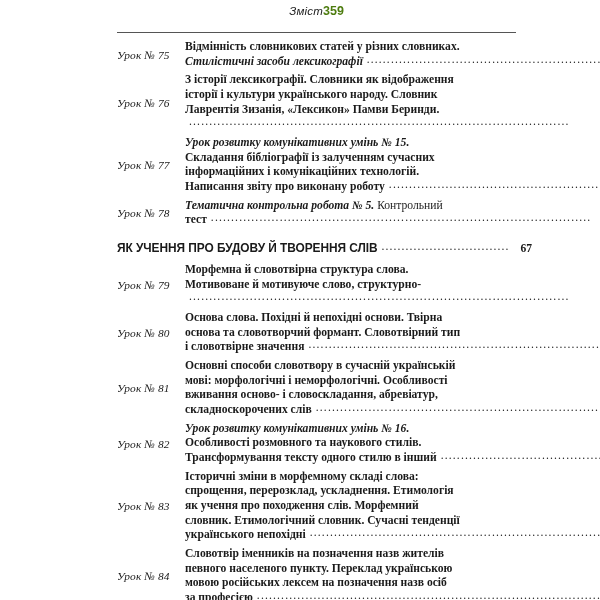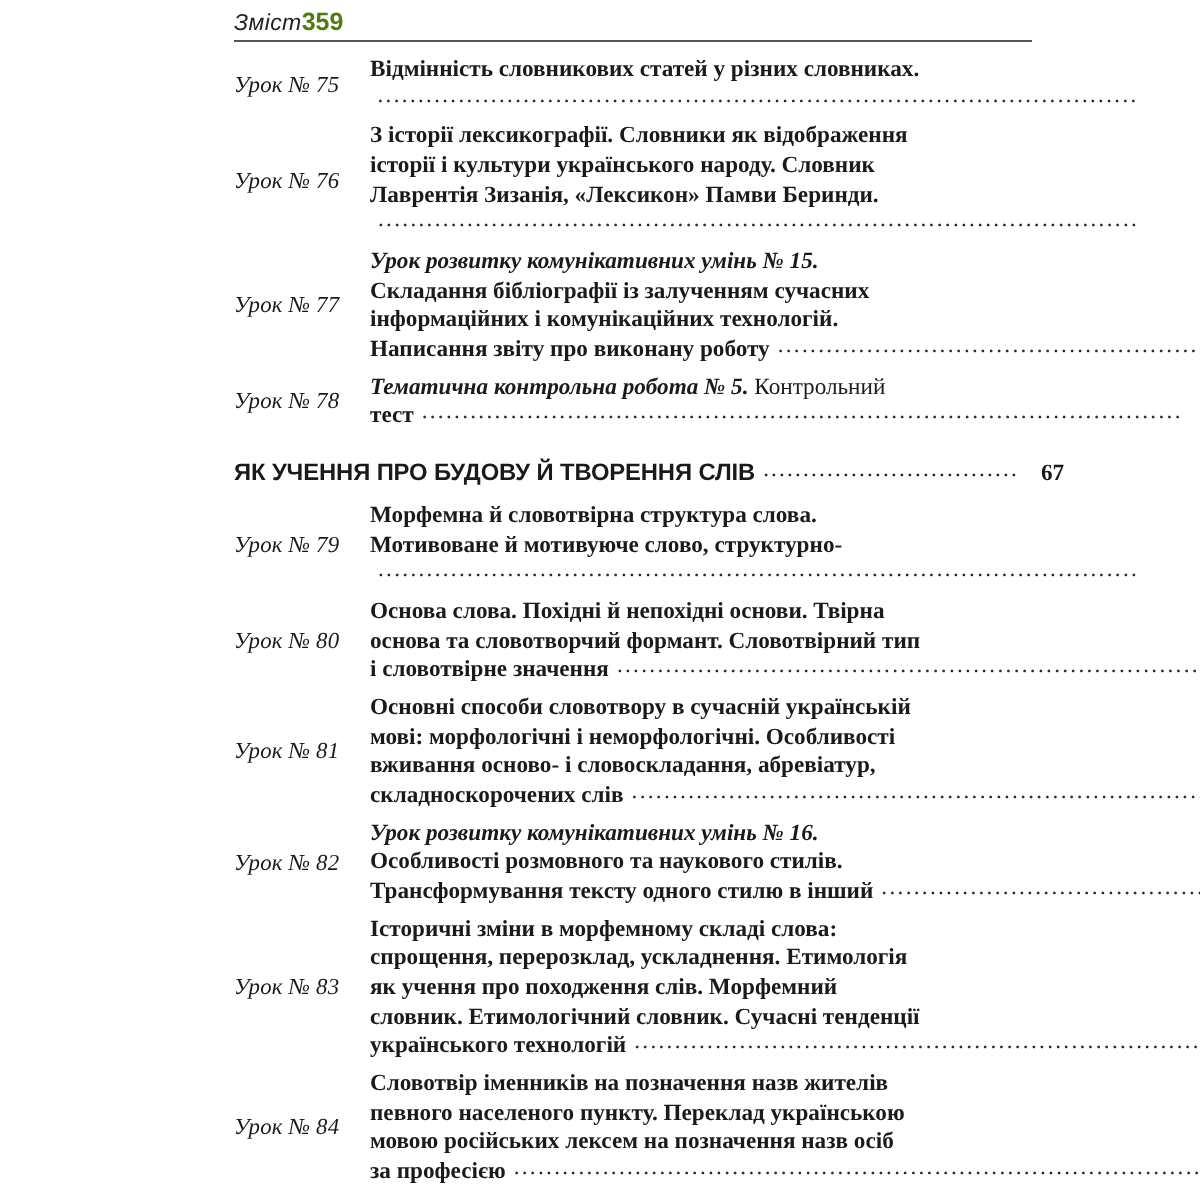--- a/index.html
+++ b/index.html
@@ -21,24 +21,24 @@
     width: 600px;
     height: 600px;
     box-sizing: border-box;
     padding: 0 100px 0 117px;
   }
 
   
   .running-head {
     display: flex;
     align-items: baseline;
-    justify-content: flex-start;
+    justify-content: center;
     padding-top: 4px;
     border-bottom: 1.1px solid #555;
-    padding-bottom: 2px;
+    padding-bottom: 14px;
     margin-right: -16px;
   }
   .running-head-title {
     font-family: "Liberation Sans", "DejaVu Sans", sans-serif;
     font-style: italic;
     font-size: 11.5px;
     letter-spacing: 0.2px;
     color: #222;
   }
   .running-head-folio {
@@ -140,20 +140,21 @@
     <span class="running-head-folio">359</span>
   </div>
 
   <div class="toc">
     <div id="group-1">
         <div class="entry">
           <div class="entry-label">Урок № 75</div>
           <div class="entry-body">
             <div class="line"><span class="txt">Відмінність словникових статей у різних словниках.</span></div>
             <div class="line ital last">
+              <span class="txt">Стилістичні засоби лексикографії</span>
               <span class="leader">..............................................................................................</span>
             </div>
           </div>
         </div>
         <div class="entry">
           <div class="entry-label">Урок № 76</div>
           <div class="entry-body">
             <div class="line"><span class="txt">З історії лексикографії. Словники як відображення</span></div>
             <div class="line"><span class="txt">історії і культури українського народу. Словник</span></div>
             <div class="line"><span class="txt">Лаврентія Зизанія, «Лексикон» Памви Беринди.</span></div>
@@ -243,21 +244,21 @@
           </div>
         </div>
         <div class="entry">
           <div class="entry-label">Урок № 83</div>
           <div class="entry-body">
             <div class="line"><span class="txt">Історичні зміни в морфемному складі слова:</span></div>
             <div class="line"><span class="txt">спрощення, перерозклад, ускладнення. Етимологія</span></div>
             <div class="line"><span class="txt">як учення про походження слів. Морфемний</span></div>
             <div class="line"><span class="txt">словник. Етимологічний словник. Сучасні тенденції</span></div>
             <div class="line last">
-              <span class="txt">українського технологій</span>
+              <span class="txt">українського непохідні</span>
               <span class="leader">..............................................................................................</span>
             </div>
           </div>
         </div>
         <div class="entry">
           <div class="entry-label">Урок № 84</div>
           <div class="entry-body">
             <div class="line"><span class="txt">Словотвір іменників на позначення назв жителів</span></div>
             <div class="line"><span class="txt">певного населеного пункту. Переклад українською</span></div>
             <div class="line"><span class="txt">мовою російських лексем на позначення назв осіб</span></div>

